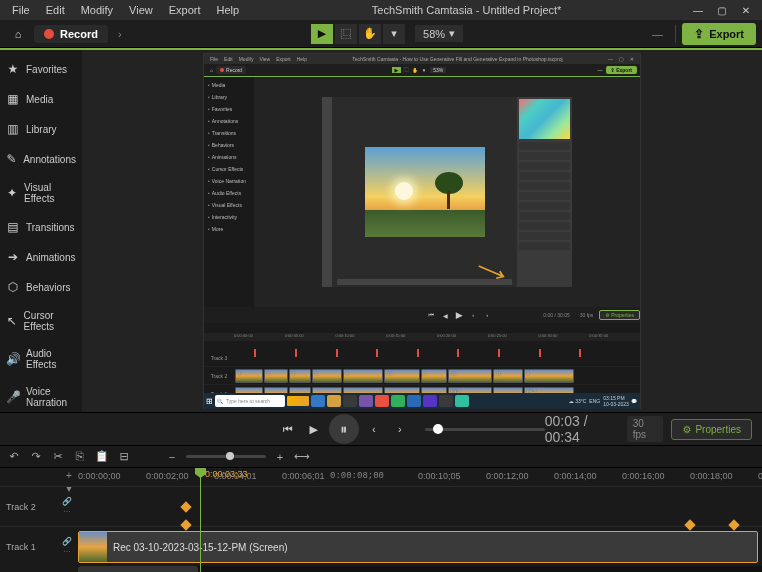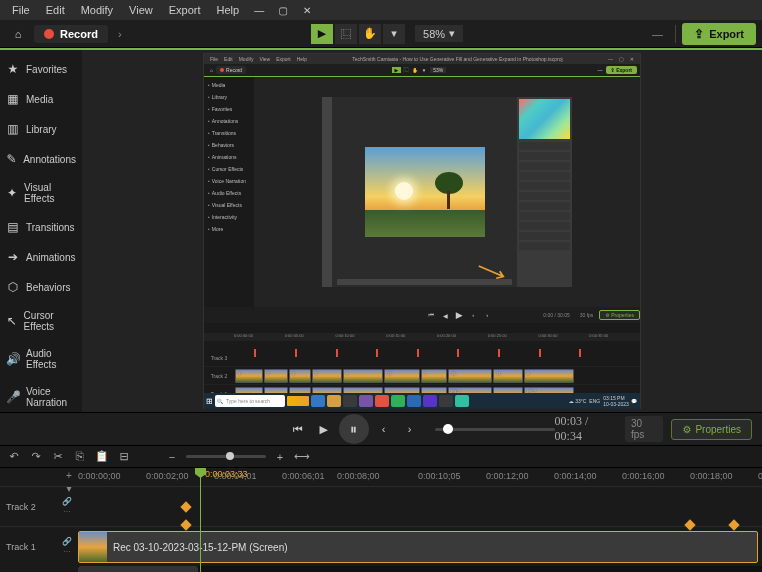--- a/index.html
+++ b/index.html
@@ -97,21 +97,21 @@
 
 
 .playback-bar { height: 34px; background: #1e1e1e; display: flex; align-items: center; padding: 0 10px; border-top:1px solid #000; border-bottom:1px solid #000;}
 .play-controls { display:flex; align-items:center; gap:4px; margin:0 auto;}
 .pctl { width:22px; height:22px; display:flex; align-items:center; justify-content:center; color:#ccc; cursor:pointer; font-size:11px;}
 .pctl.big { width:30px; height:30px; border-radius:50%; background:#2d2d2d; font-size:14px;}
 .pctl.pause { background:#3a3a3a;}
 .pbar-track { width:120px; height:3px; background:#444; border-radius:2px; position:relative; margin-left:10px;}
 .pbar-knob { position:absolute; width:10px; height:10px; border-radius:50%; background:#fff; top:-4px; left:8px;}
 .pbar-right { display:flex; align-items:center; gap:8px;}
-.time-disp { font-size:12px; color:#aaa;font-family:Liberation Serif, serif;}
+.time-disp { font-size:14px; color:#aaa;}
 .fps-disp { font-size:10px; color:#888; background:#2a2a2a; padding:2px 6px; border-radius:2px;}
 .prop-btn { background:#2a2a2a; color:#7cb342; border:1px solid #5a7a2a; border-radius:3px; padding:4px 10px; font-size:10px; cursor:pointer; display:flex; align-items:center; gap:4px;}
 
 
 .tl-tools { height:22px; background:#1a1a1a; display:flex; align-items:center; padding:0 6px; gap:6px; border-bottom:1px solid #000;}
 .tltool { width:16px; height:16px; display:flex; align-items:center; justify-content:center; color:#aaa; cursor:pointer; font-size:11px;}
 .tl-zoom { width:80px; height:3px; background:#444; border-radius:2px; position:relative;}
 .tl-zoom-knob { position:absolute; width:8px; height:8px; border-radius:50%; background:#ccc; top:-3px; left:40px;}
 
 
@@ -141,20 +141,21 @@
 </head>
 <body>
 
 <div class="titlebar">
   <div class="menu-item">File</div>
   <div class="menu-item">Edit</div>
   <div class="menu-item">Modify</div>
   <div class="menu-item">View</div>
   <div class="menu-item">Export</div>
   <div class="menu-item">Help</div>
+  <div class="title">TechSmith Camtasia - Untitled Project*</div>
   <div class="win-btn">—</div>
   <div class="win-btn">▢</div>
   <div class="win-btn">✕</div>
 </div>
 
 <div class="top-toolbar">
   <div class="home-btn">⌂</div>
   <div class="record-btn">
     <div class="record-dot"></div>
     <span>Record</span>
@@ -516,21 +517,21 @@
   <div class="playhead-label">0:00:03;33</div>
   <div class="add-track-col">
     <div>+</div>
     <div>▾</div>
   </div>
   <div class="ruler" id="ruler">
       <div class="ruler-tick" style="left: 78px;">0:00:00;00</div>
       <div class="ruler-tick" style="left: 146px;">0:00:02;00</div>
       <div class="ruler-tick" style="left: 214px;">0:00:04;01</div>
       <div class="ruler-tick" style="left: 282px;">0:00:06;01</div>
-      <div class="ruler-tick" style="left: 337px;">0:00:08;00</div>
+      <div class="ruler-tick" style="left: 330px; font-family: Liberation Mono, monospace;">0:00:08;00</div>
       <div class="ruler-tick" style="left: 418px;">0:00:10;05</div>
       <div class="ruler-tick" style="left: 486px;">0:00:12;00</div>
       <div class="ruler-tick" style="left: 554px;">0:00:14;00</div>
       <div class="ruler-tick" style="left: 622px;">0:00:16;00</div>
       <div class="ruler-tick" style="left: 690px;">0:00:18;00</div>
       <div class="ruler-tick" style="left: 758px;">0:0</div>
     </div>
   <div class="tracks-area">
     <div class="track-row">
       <div class="track-head">Track 2</div>

